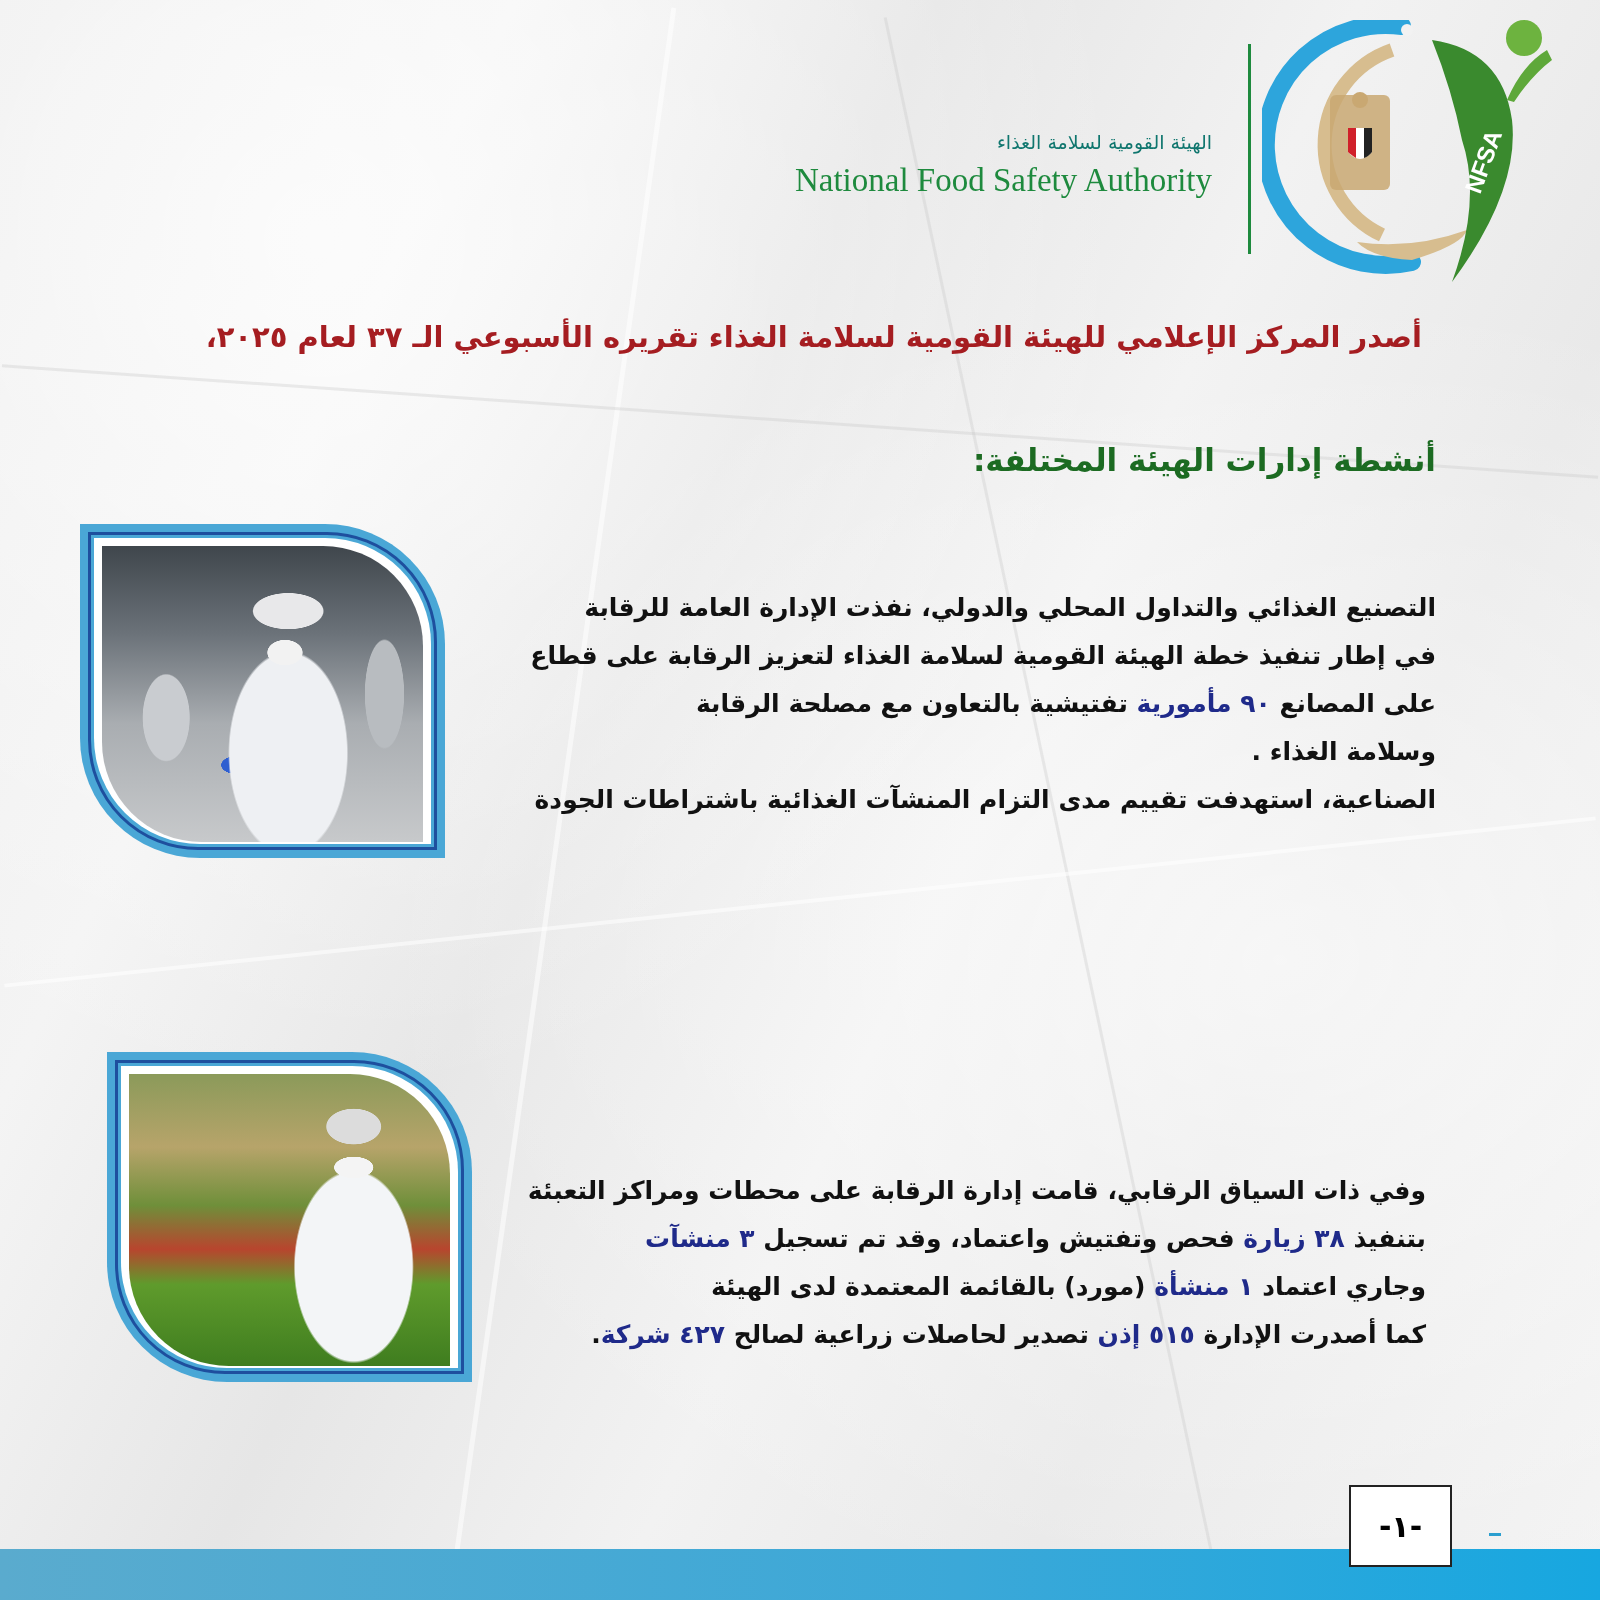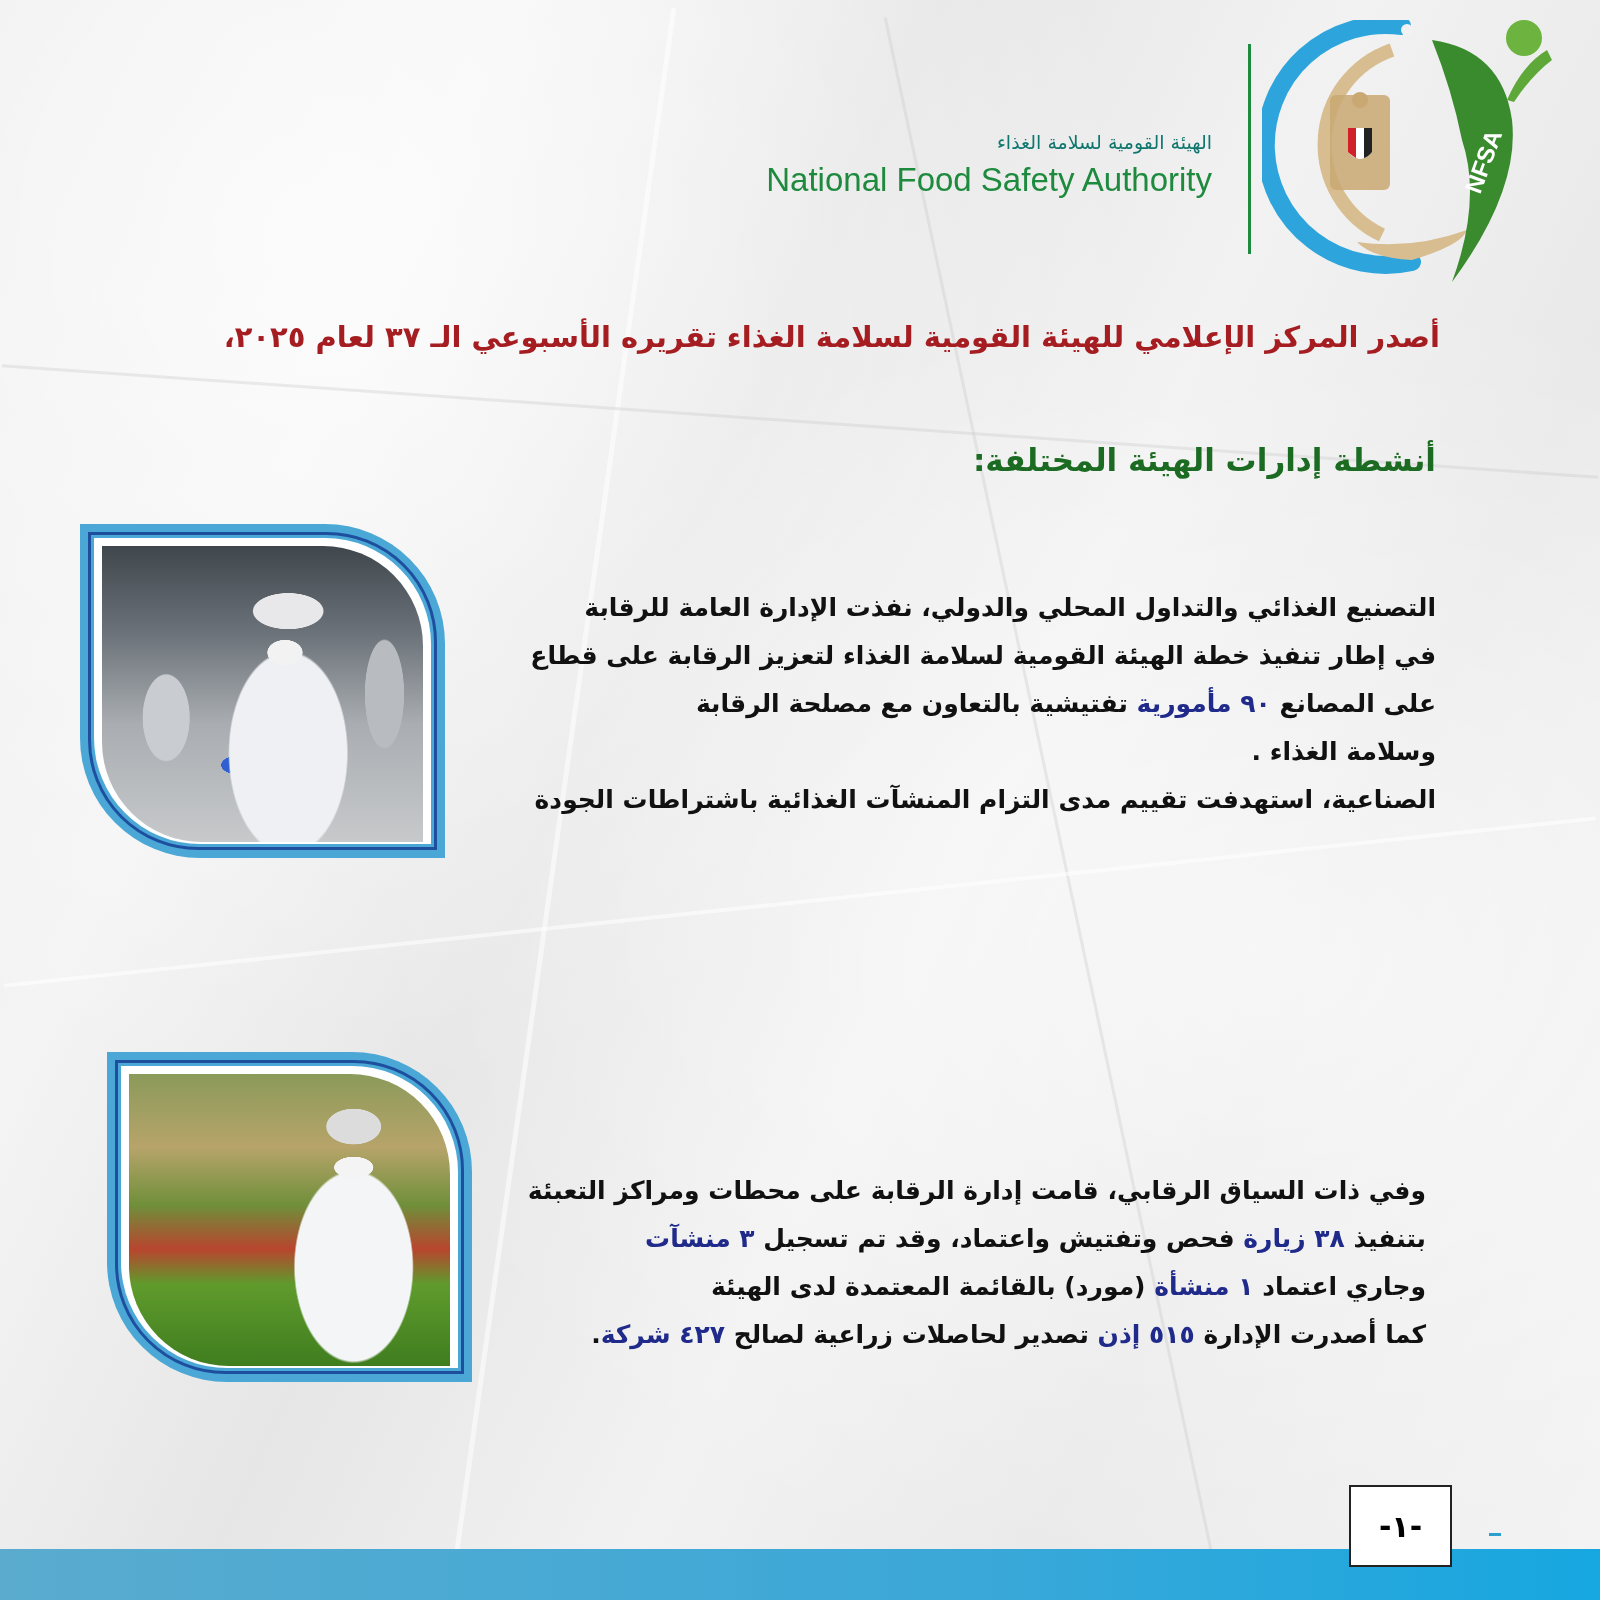--- a/index.html
+++ b/index.html
@@ -11,26 +11,26 @@
         radial-gradient(ellipse at 20% 15%, rgba(255,255,255,0.7), transparent 45%),
         radial-gradient(ellipse at 80% 60%, rgba(255,255,255,0.6), transparent 50%),
         linear-gradient(115deg, #ececec 0%, #f4f4f4 22%, #e6e6e6 40%, #f2f2f2 58%, #e9e9e9 75%, #f3f3f3 100%);
     }
     .crease { position: absolute; background: rgba(255,255,255,0.55); pointer-events: none; }
     .crease.dark { background: rgba(200,200,200,0.35); }
 
     
     .header-text { position: absolute; right: 388px; top: 124px; text-align: right; }
     .header-ar { color: #0f766e; font-size: 19px; font-weight: normal; direction: rtl; line-height: 36px; }
-    .header-en { color: #1e8a3e; font-size: 33px; line-height: 40px; font-family: Liberation Sans, sans-serif; }
+    .header-en { color: #1e8a3e; font-size: 33px; line-height: 40px; font-family: Liberation Serif, serif; }
     .header-divider { position: absolute; left: 1248px; top: 44px; width: 3px; height: 210px; background: #1e8a3e; }
     .logo { position: absolute; left: 1262px; top: 20px; width: 310px; height: 270px; }
 
     
-    .intro { position: absolute; right: 160px; top: 305px; width: 1380px; direction: rtl; text-align: right; }
+    .intro { position: absolute; right: 178px; top: 305px; width: 1380px; direction: rtl; text-align: right; }
     .intro p { color: #a51d21; font-size: 29px; font-weight: bold; line-height: 64px; letter-spacing: 0.5px; }
     .section-title { position: absolute; right: 164px; top: 442px; color: #1c6b22; font-size: 31px; font-weight: bold; direction: rtl; }
 
     
     .para { position: absolute; direction: rtl; text-align: justify; text-align-last: right; color: #111; font-size: 25px; font-weight: bold; }
     .para .line { display: block; line-height: 48px; }
     .hl { color: #1f2a8a; font-weight: bold; }
 
     
     .frame { position: absolute; }

